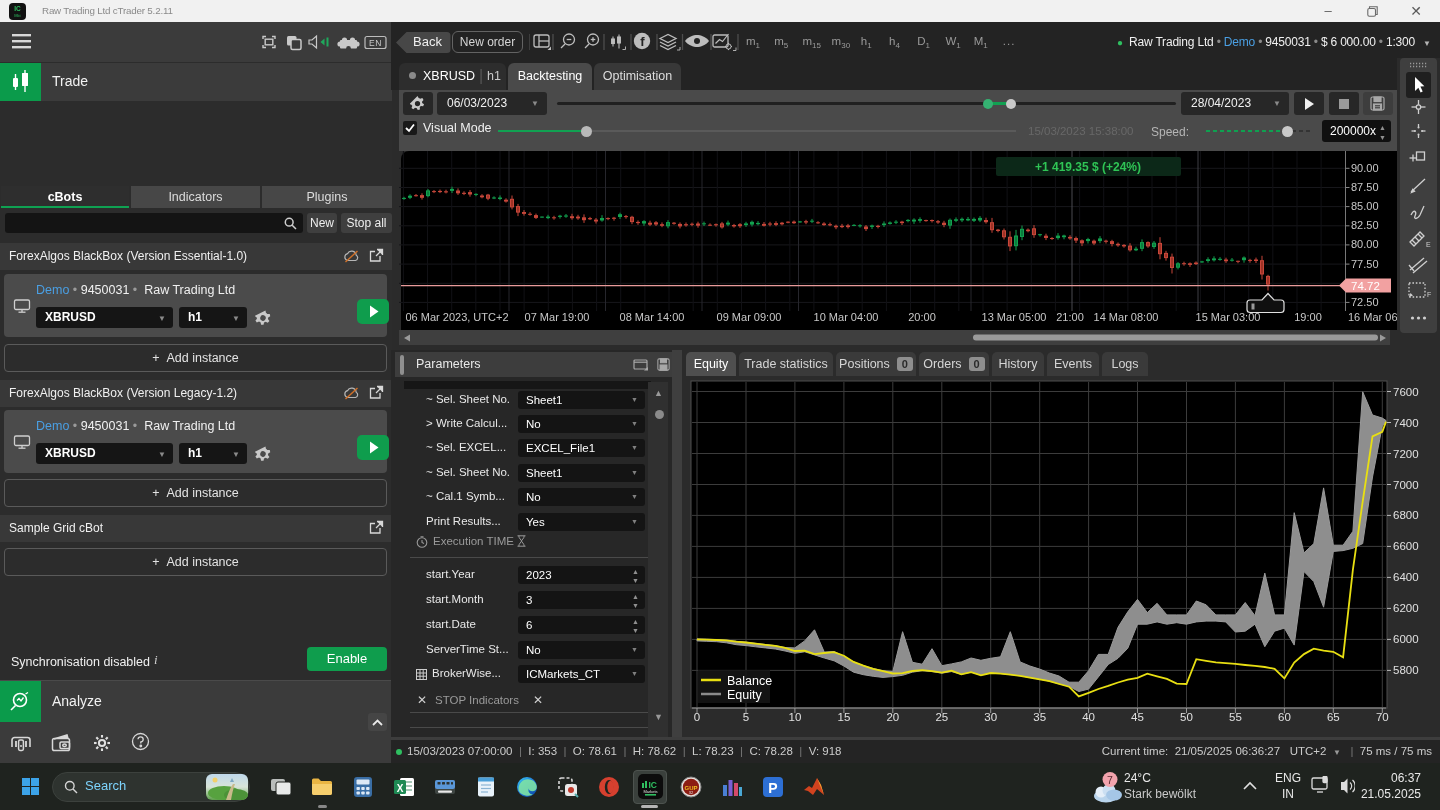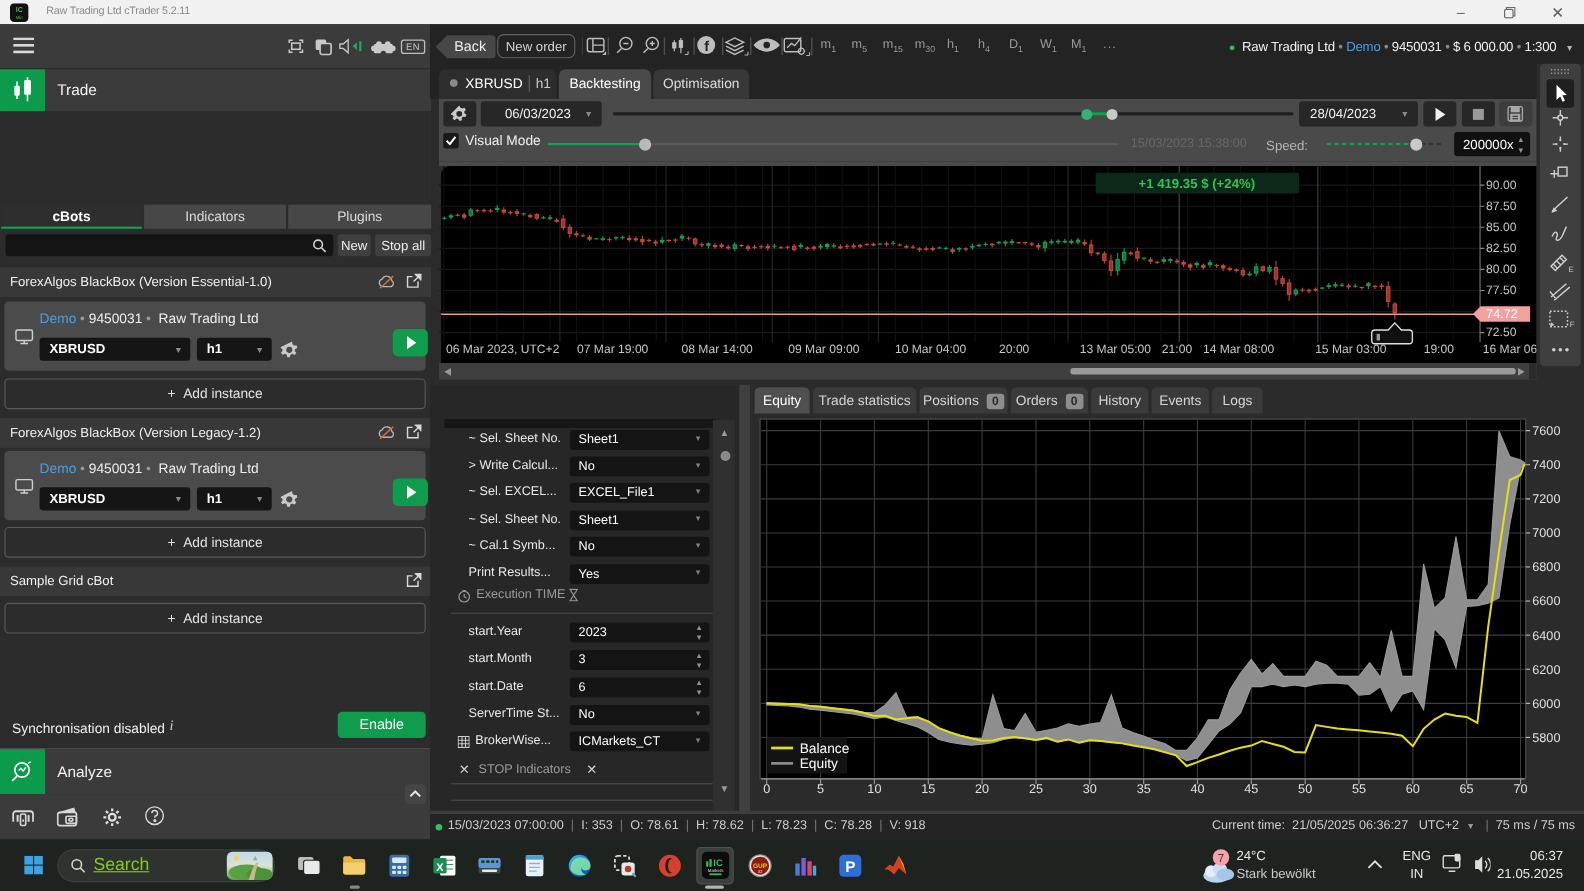--- a/index.html
+++ b/index.html
@@ -339,21 +339,21 @@
     <span style="position:absolute;left:88px;top:6px;font-size:12.5px;color:#c9c9c9;">h1</span>
   </div>
   <div class="abs" style="left:117px;top:1px;width:84px;height:27px;background:#4a4a4a;border-radius:6px 6px 0 0;color:#fff;font-size:12.5px;text-align:center;line-height:27px;">Backtesting</div>
   <div class="abs" style="left:203px;top:1px;width:87px;height:27px;background:#383838;border-radius:6px 6px 0 0;color:#ddd;font-size:12.5px;text-align:center;line-height:27px;">Optimisation</div>
 </div>
 
 <div id="controls" class="abs">
   <div class="cbtn" style="left:4px;top:2px;width:30px;height:23px;"><svg style="margin:4px 0 0 7px" width="15" height="15" viewBox="0 0 16 16" fill="#c9c9c9">
           <path d="M8 0 L9.2 2.2 A6 6 0 0 1 10.8 2.9 L13.2 2.1 L14.4 4.2 L12.8 6 A6 6 0 0 1 13 7.5 L15 8.8 L14 11 L11.6 10.7 A6 6 0 0 1 10.4 11.8 L10.6 14.3 L8.3 15 L7 12.9 A6 6 0 0 1 5.4 12.6 L3.5 14.2 L1.6 12.8 L2.5 10.5 A6 6 0 0 1 1.6 9.2 L-0.7 8.7 Z M8 5.2 A2.8 2.8 0 1 0 8 10.8 A2.8 2.8 0 1 0 8 5.2 Z"></path>
         </svg></div>
-  <div class="cbtn" style="left:38px;top:2px;width:110px;height:23px;color:#f0f0f0;font-size:12px;line-height:23px;padding-left:12px;"><span style="margin-left:10px">06/03/2023</span><span style="position:absolute;right:8px;top:0px;color:#8a8a8a;font-size:8px;">▼</span></div>
+  <div class="cbtn" style="left:38px;top:2px;width:110px;height:23px;color:#f0f0f0;font-size:12px;line-height:23px;"><span style="margin-left:10px">06/03/2023</span><span style="position:absolute;right:8px;top:0px;color:#8a8a8a;font-size:8px;">▼</span></div>
   <div class="abs" style="left:158px;top:12px;width:619px;height:3px;background:#202020;border-radius:2px;"></div>
   <div class="abs" style="left:586px;top:12px;width:27px;height:3px;background:#11a152;"></div>
   <span class="abs" style="left:584px;top:8.5px;width:10px;height:10px;border-radius:50%;background:#35b272;"></span>
   <span class="abs" style="left:607px;top:8.5px;width:10px;height:10px;border-radius:50%;background:#c9c9c9;"></span>
   <div class="cbtn" style="left:782px;top:2px;width:108px;height:23px;color:#f0f0f0;font-size:12px;line-height:23px;"><span style="margin-left:10px">28/04/2023</span><span style="position:absolute;right:8px;top:0px;color:#8a8a8a;font-size:8px;">▼</span></div>
   <div class="cbtn" style="left:895px;top:2px;width:30px;height:23px;"><svg style="margin:5.5px 0 0 10px" width="11" height="12">
           <path d="M1 0 L10 6 L1 12 Z" fill="#f0f0f0"></path>
         </svg></div>
   <div class="cbtn" style="left:930px;top:2px;width:30px;height:23px;">
         <div style="margin:6.5px 0 0 10px;width:10px;height:10px;background:#9a9a9a;"></div>
@@ -833,20 +833,34 @@
         <text x="27" y="239" font-size="7" fill="#cfcfcf" stroke="none">F</text>
     <g fill="#cfcfcf" stroke="none">
           <circle cx="12.5" cy="260" r="1.6"></circle>
           <circle cx="18.5" cy="260" r="1.6"></circle>
           <circle cx="24.5" cy="260" r="1.6"></circle>
         </g>
   </svg>
 </div>
 
 <div id="params" class="abs">
+  <div class="abs" style="left:4px;top:2px;width:277px;height:25px;background:#3d3d3d;">
+    <div class="abs" style="left:5px;top:3px;width:3.5px;height:20px;background:#8f8f8f;border-radius:2px;"></div>
+    <div class="abs" style="left:21px;top:5px;font-size:12.5px;color:#e8e8e8;">Parameters</div>
+    <svg class="abs" style="left:238px;top:7px" width="16" height="12" viewBox="0 0 16 12" fill="none" stroke="#a8a8a8" stroke-width="1.2">
+          <rect x="1" y="1" width="13" height="9" rx="1"></rect>
+          <line x1="1" y1="3.2" x2="14" y2="3.2"></line>
+          <path d="M11 11.5 L15 11.5 L15 8 Z" fill="#a8a8a8" stroke="none"></path>
+        </svg>
+    <svg class="abs" style="left:262px;top:6px" width="13" height="13" viewBox="0 0 15 15" fill="none" stroke="#a8a8a8" stroke-width="1.2">
+          <rect x="1" y="1" width="13" height="13" rx="1.5"></rect>
+          <rect x="4" y="1" width="7" height="4.5" fill="#a8a8a8"></rect>
+          <rect x="3.5" y="8" width="8" height="6" fill="#a8a8a8"></rect>
+        </svg>
+  </div>
   <div class="abs" style="left:13px;top:31px;width:247px;height:8px;background:#161616;"></div>
   <div class="prow-label" style="top:43px;left:35px">~ Sel. Sheet No.</div>
       <div class="pdd" style="top:41px">Sheet1<span style="position:absolute;right:7px;top:0;color:#808080;font-size:7px;">▼</span></div>
       <div class="prow-label" style="top:67px;left:35px">&gt; Write Calcul...</div>
       <div class="pdd" style="top:65px">No<span style="position:absolute;right:7px;top:0;color:#808080;font-size:7px;">▼</span></div>
       <div class="prow-label" style="top:91px;left:35px">~ Sel. EXCEL...</div>
       <div class="pdd" style="top:89px">EXCEL_File1<span style="position:absolute;right:7px;top:0;color:#808080;font-size:7px;">▼</span></div>
       <div class="prow-label" style="top:116px;left:35px">~ Sel. Sheet No.</div>
       <div class="pdd" style="top:114px">Sheet1<span style="position:absolute;right:7px;top:0;color:#808080;font-size:7px;">▼</span></div>
       <div class="prow-label" style="top:140px;left:35px">~ Cal.1 Symb...</div>
@@ -1004,21 +1018,21 @@
         <rect x="0" y="0" width="8" height="8" fill="#3ca3e8"></rect>
         <rect x="9" y="0" width="8" height="8" fill="#3ca3e8"></rect>
         <rect x="0" y="9" width="8" height="8" fill="#3ca3e8"></rect>
         <rect x="9" y="9" width="8" height="8" fill="#3ca3e8"></rect>
       </svg>
       <div class="abs" style="left:52px;top:9px;width:198px;height:30px;background:#2e332f;border:1px solid #3c413d;border-radius:15px;"></div>
       <svg class="abs" style="left:64px;top:17px" width="14" height="14" viewBox="0 0 14 14" fill="none" stroke="#d5d5d5" stroke-width="1.4">
         <circle cx="5.8" cy="5.8" r="4.3"></circle>
         <line x1="9" y1="9" x2="13" y2="13"></line>
       </svg>
-      <div class="abs" style="left:85px;top:15px;font-size:16px;color:#84cc16;text-decoration:underline;">Search</div>
+      <div class="abs" style="left:85px;top:15px;font-size:13px;color:#7dd3fc;">Search</div>
       <svg class="abs" style="left:206px;top:11px" width="42" height="26" viewBox="0 0 42 26">
         <defs>
           <linearGradient id="sky" x1="0" y1="0" x2="0" y2="1">
             <stop offset="0" stop-color="#bfd8ea"></stop>
             <stop offset="0.5" stop-color="#d8e4d8"></stop>
             <stop offset="1" stop-color="#5d9e4a"></stop>
           </linearGradient>
         </defs>
         <rect width="42" height="26" rx="6" fill="url(#sky)"></rect>
         <ellipse cx="18" cy="19" rx="16" ry="7" fill="#57a23f"></ellipse>

